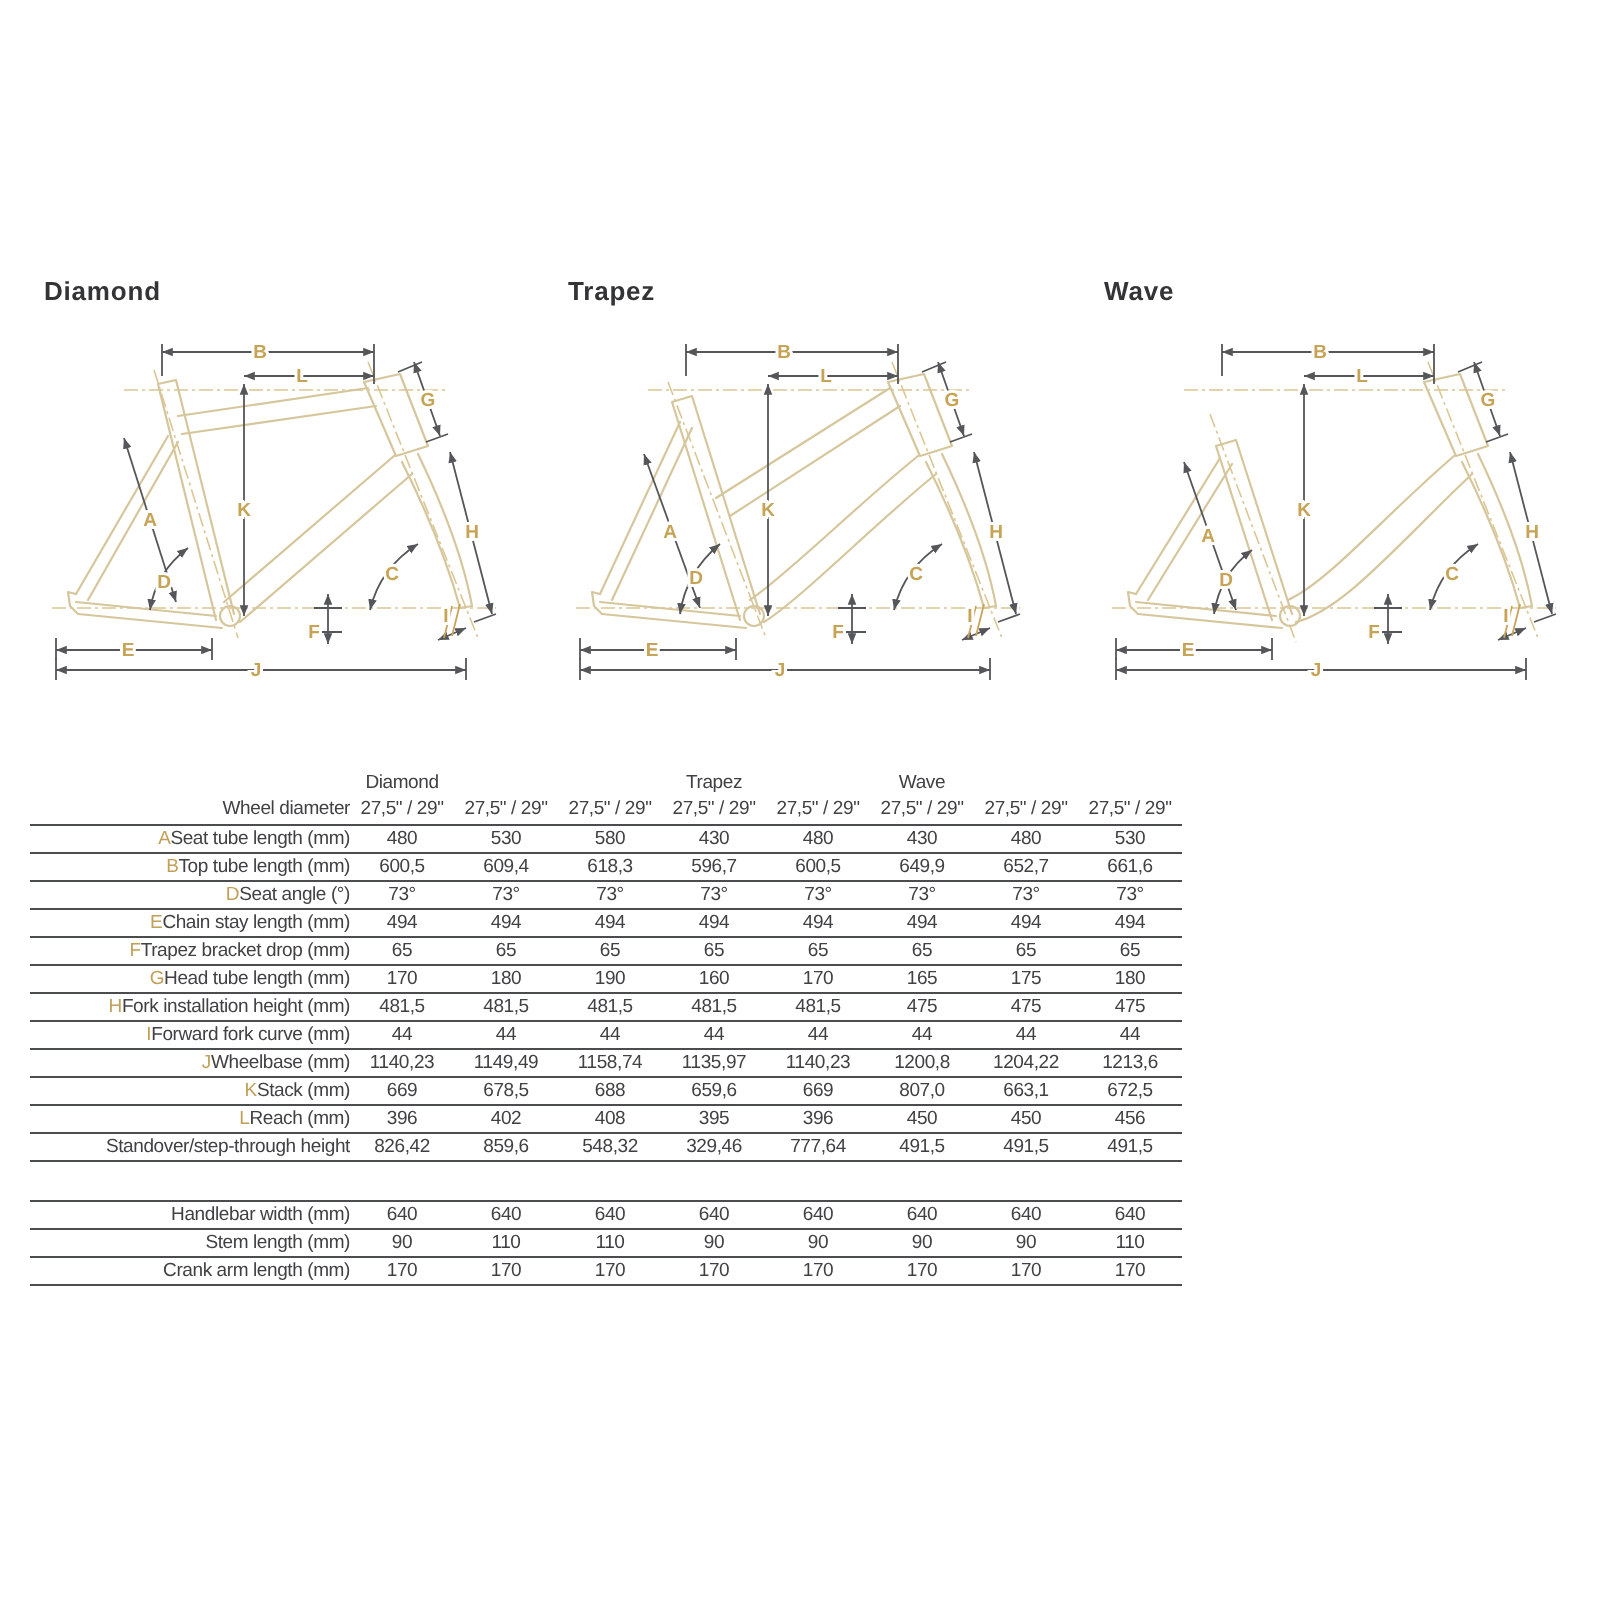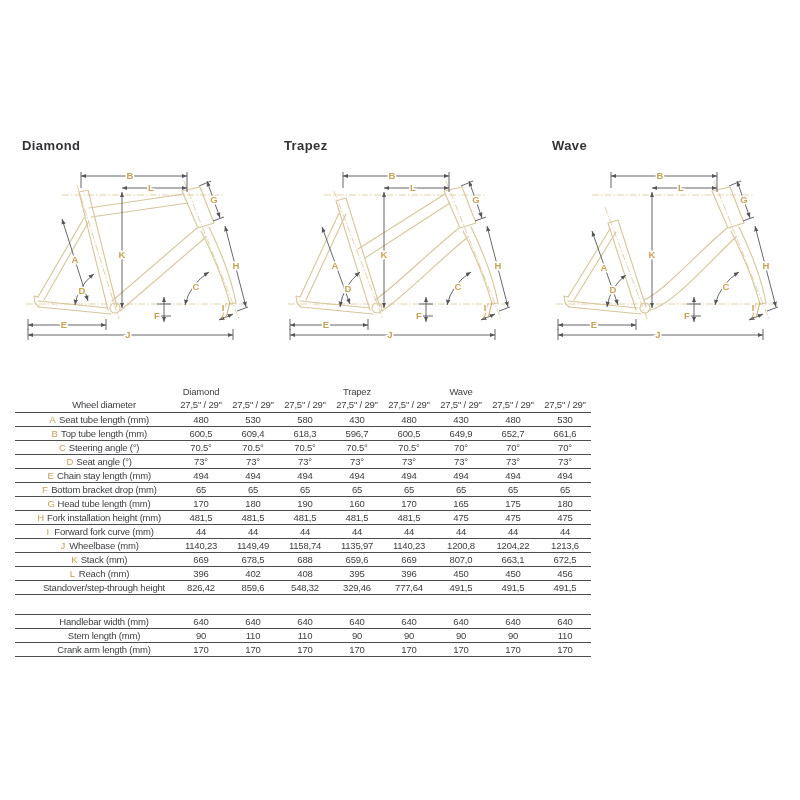--- a/index.html
+++ b/index.html
@@ -25,21 +25,21 @@
   .lab{
     fill:#c7a355;font-family:"Liberation Sans",sans-serif;font-size:9.5px;font-weight:bold;
     text-anchor:middle;paint-order:stroke;stroke:#ffffff;stroke-width:3px;
   }
   
   .table-wrap{position:absolute;left:15px;top:386px;}
   table.geo{border-collapse:collapse;table-layout:fixed;width:576px;font-size:9.5px;letter-spacing:-.2px;color:#3f4142;}
   table.geo col.c-label{width:160px;}
   table.geo col.c-val{width:52px;}
   table.geo th,table.geo td{padding:0;height:13px;line-height:13px;font-weight:normal;text-align:center;white-space:nowrap;overflow:hidden;}
-  table.geo .lbl{text-align:center;}
+  table.geo .lbl{text-align:right;}
   table.geo .letter{display:inline-block;width:13px;padding-left:5px;color:#c2a05a;}
   table.geo tr.group-row th{height:12px;line-height:12px;}
   table.geo tr.wheel-row th{border-bottom:1.4px solid #4b4c4e;height:14px;line-height:14px;}
   table.geo tbody td{border-bottom:1.4px solid #4b4c4e;}
   table.geo.extra{margin-top:19px;}
   table.geo.extra tr:first-child td{border-top:1.4px solid #4b4c4e;}
 </style>
 </head>
 <body>
 
@@ -278,31 +278,20 @@
           <td>600,5</td>
           <td>609,4</td>
           <td>618,3</td>
           <td>596,7</td>
           <td>600,5</td>
           <td>649,9</td>
           <td>652,7</td>
           <td>661,6</td>
         </tr>
         <tr>
-          <td class="lbl"><span class="letter">C</span><span>Steering angle (°)</span></td>
-          <td>70.5°</td>
-          <td>70.5°</td>
-          <td>70.5°</td>
-          <td>70.5°</td>
-          <td>70.5°</td>
-          <td>70°</td>
-          <td>70°</td>
-          <td>70°</td>
-        </tr>
-        <tr>
           <td class="lbl"><span class="letter">D</span><span>Seat angle (°)</span></td>
           <td>73°</td>
           <td>73°</td>
           <td>73°</td>
           <td>73°</td>
           <td>73°</td>
           <td>73°</td>
           <td>73°</td>
           <td>73°</td>
         </tr>
@@ -311,21 +300,21 @@
           <td>494</td>
           <td>494</td>
           <td>494</td>
           <td>494</td>
           <td>494</td>
           <td>494</td>
           <td>494</td>
           <td>494</td>
         </tr>
         <tr>
-          <td class="lbl"><span class="letter">F</span><span>Bottom bracket drop (mm)</span></td>
+          <td class="lbl"><span class="letter">F</span><span>Trapez bracket drop (mm)</span></td>
           <td>65</td>
           <td>65</td>
           <td>65</td>
           <td>65</td>
           <td>65</td>
           <td>65</td>
           <td>65</td>
           <td>65</td>
         </tr>
         <tr>

